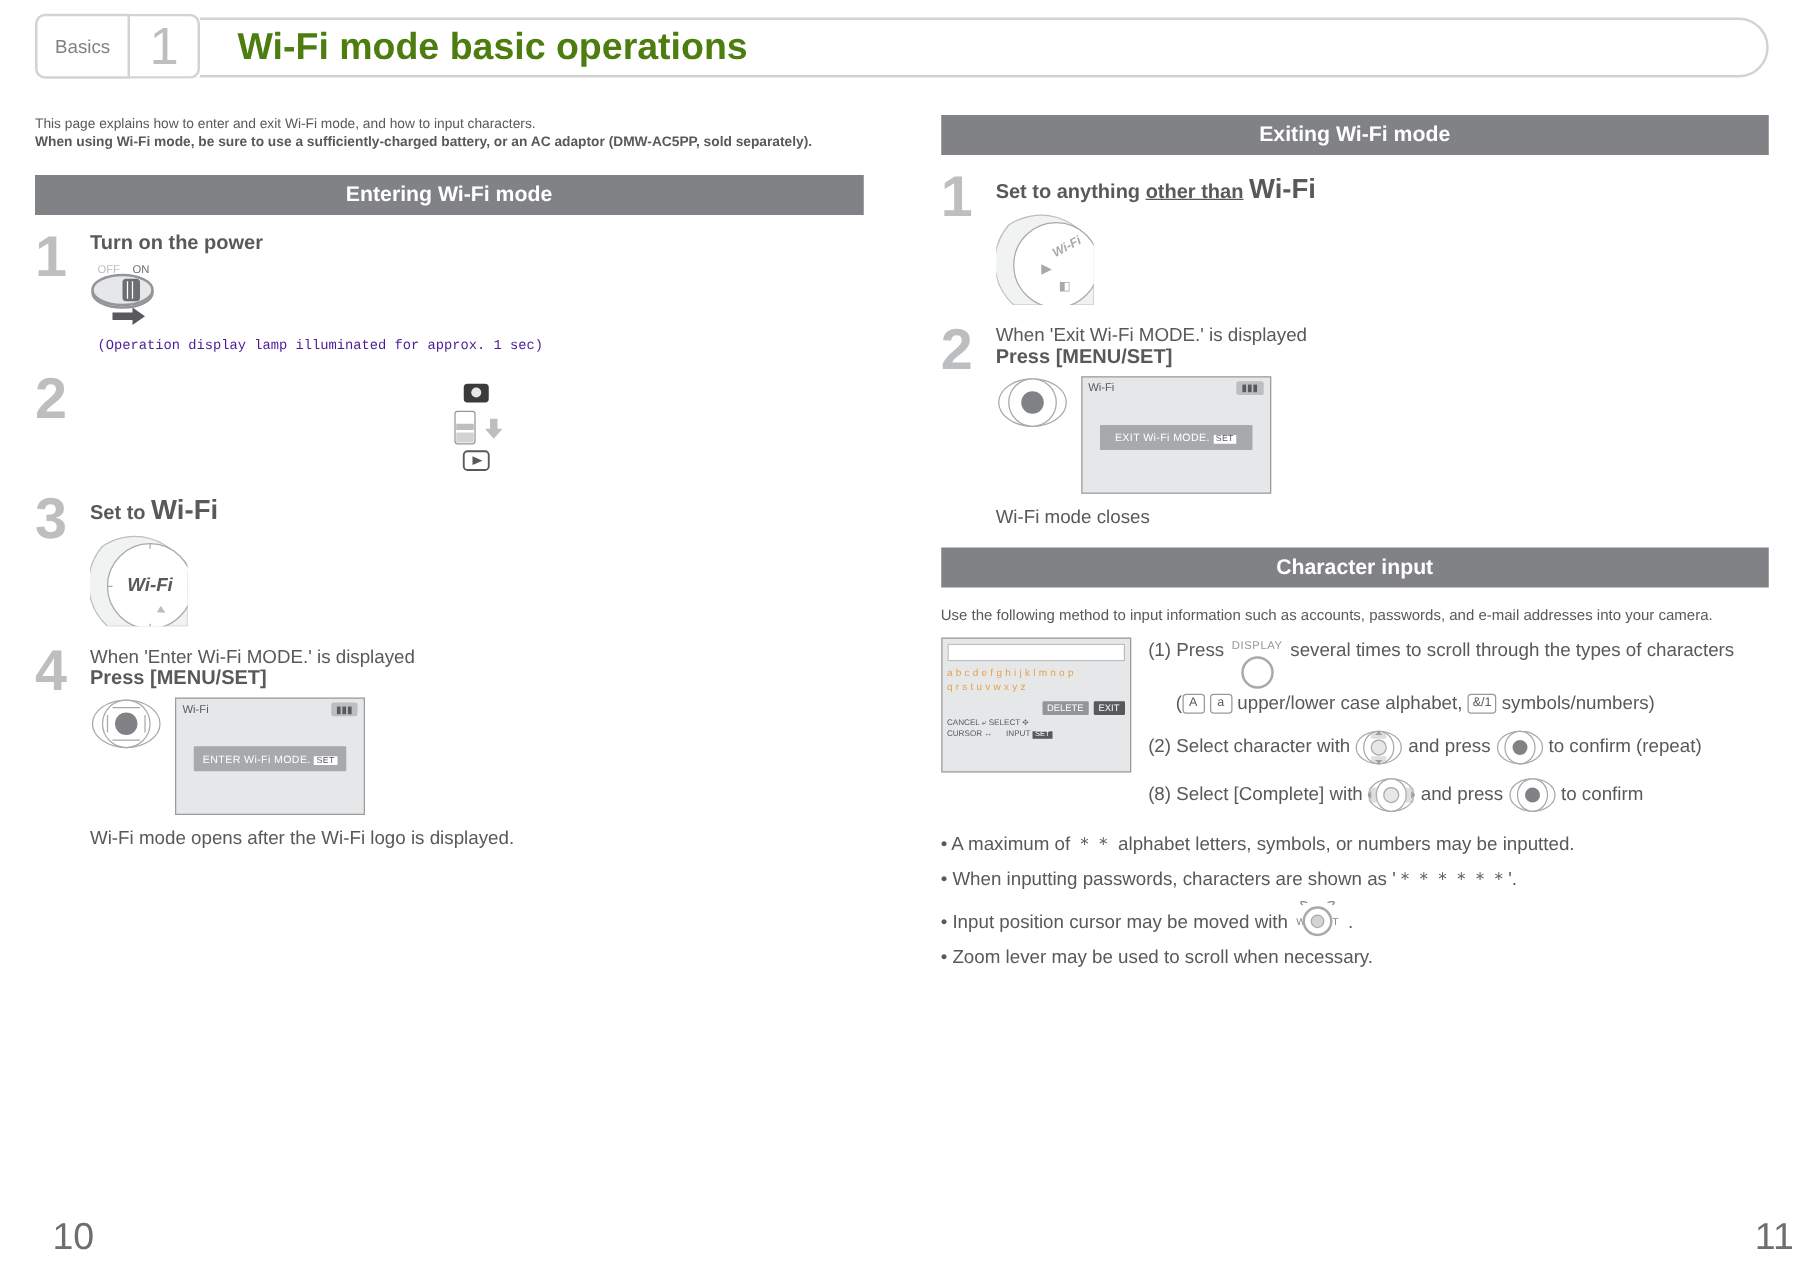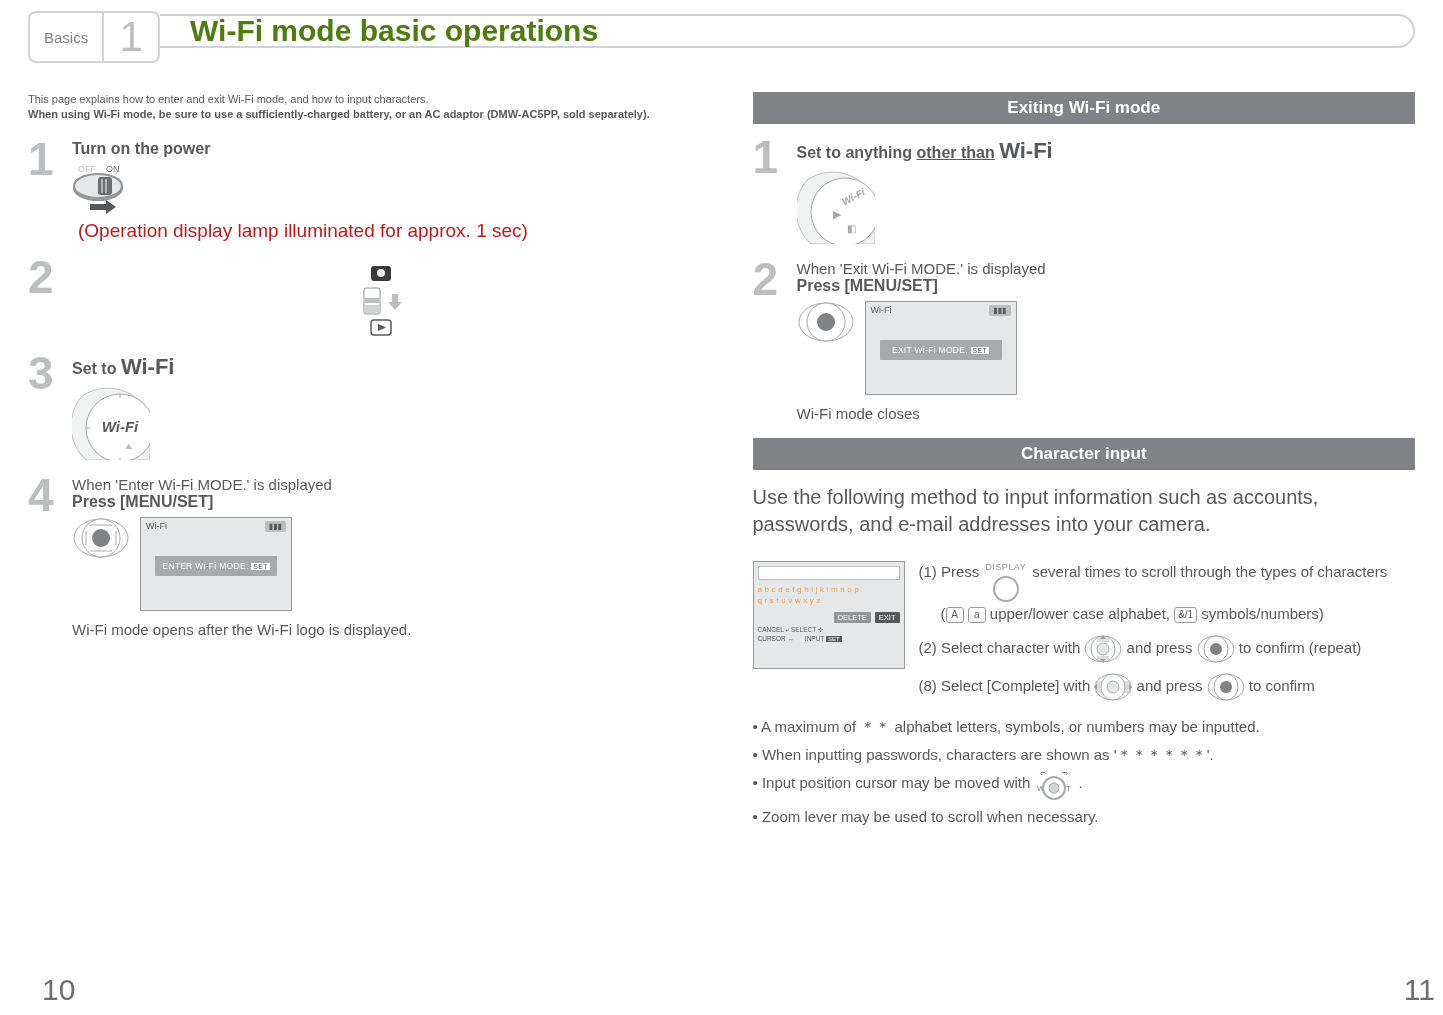--- a/index.html
+++ b/index.html
@@ -8,21 +8,21 @@
       background: #fff;
       color: #58595B;
       width: 1443px;
       height: 1015px;
       position: relative;
       font-size: 15px;
     }
     .header-bar {
       position: absolute;
       top: 14px; left: 28px; right: 28px;
-      height: 34px;
+      height: 48px;
       border: 2px solid #D1D3D4;
       border-radius: 24px;
       display: flex;
       align-items: center;
     }
     .tab {
       position: absolute;
       top: -2px; left: -2px;
       height: 48px;
       display: flex;
@@ -88,21 +88,21 @@
     .step-num {
       font-size: 46px;
       font-weight: bold;
       color: #BCBEC0;
       line-height: 0.85;
       font-family: "Arial Narrow", Arial, sans-serif;
       min-width: 34px;
     }
     .step-body { flex: 1; }
     .step-title { font-weight: bold; font-size: 16px; color: #58595B; }
-    .step-note { font-size: 19px; color: #b91c1c; }
+    .step-note { font-size: 11px; color: #4c1d95; font-family: Liberation Mono, monospace; }
     .step-sub { font-size: 15px; color: #58595B; }
     .wifi-text {
       font-family: Arial, sans-serif;
       font-weight: bold;
       font-size: 22px;
       color: #58595B;
     }
     .underline { text-decoration: underline; }
     .icon-box {
       display: inline-block;
@@ -218,21 +218,21 @@
     .bullets .row { margin-bottom: 4px; }
     .page-num {
       position: absolute;
       bottom: 8px;
       font-size: 30px;
       color: #6D6E71;
     }
     .pn-left { left: 6px; margin-left: 36px; }
     .pn-right { right: 8px; }
     .asterisk { font-family: Arial; }
-    .para { font-size: 20px; line-height: 1.35; margin-bottom: 23px; }
+    .para { font-size: 12px; line-height: 1.35; margin-bottom: 10px; }
     .small-slider-col { display:flex; flex-direction:column; align-items:center; gap:2px; }
     .wt-lever { display:inline-block; vertical-align:middle; }
   </style>
 </head>
 <body>
 
 <div class="header-bar">
   <div class="tab">
     <div class="tab-basics">Basics</div>
     <div class="tab-num-box">
@@ -243,20 +243,21 @@
 </div>
 
 <div class="columns">
 
   <div class="col">
     <div class="intro">
       <span>This page explains how to enter and exit Wi-Fi mode, and how to input characters.</span><br>
       <span class="bold">When using Wi-Fi mode, be sure to use a sufficiently-charged battery, or an AC adaptor (DMW-AC5PP, sold separately).</span>
     </div>
 
+    <div class="section-bar">Entering Wi-Fi mode</div>
 
     <div class="step">
       <div class="step-num">1</div>
       <div class="step-body">
         <div class="step-title">Turn on the power</div>
         <div class="power-sw">
           <svg width="64" height="52" viewBox="0 0 64 52">
             <text x="6" y="10" font-size="9" fill="#BCBEC0">OFF</text>
             <text x="34" y="10" font-size="9" fill="#6D6E71">ON</text>
             <ellipse cx="26" cy="26" rx="24" ry="12" fill="#fff" stroke="#939598" stroke-width="2"></ellipse>
@@ -490,21 +491,21 @@
               </svg>
           </span>
           <span>to confirm</span>
         </div>
       </div>
     </div>
 
     <div class="bullets">
       <div class="row"><span>• A maximum of </span><span class="asterisk">＊＊</span><span> alphabet letters, symbols, or numbers may be inputted.</span></div>
       <div class="row"><span>• When inputting passwords, characters are shown as '</span><span class="asterisk">＊＊＊＊＊＊</span><span>'.</span></div>
-      <div class="row" style="display:flex;align-items:flex-start;gap:4px">
+      <div class="row" style="display:flex;align-items:flex-end;gap:4px">
         <span>• Input position cursor may be moved with </span>
         <span class="wt-lever">
           <svg width="40" height="30" viewBox="0 0 40 30">
             <path d="M 8 4 Q 4 0 12 2" stroke="#808285" fill="none"></path>
               <path d="M 32 4 Q 36 0 28 2" stroke="#808285" fill="none"></path>
             <text x="3" y="20" font-size="8" fill="#808285">W</text>
               <text x="32" y="20" font-size="8" fill="#808285">T</text>
             <circle cx="20" cy="17" r="11" fill="#fff" stroke="#A7A9AC" stroke-width="2"></circle>
             <circle cx="20" cy="17" r="5" fill="#D1D3D4" stroke="#A7A9AC"></circle>
           </svg>

